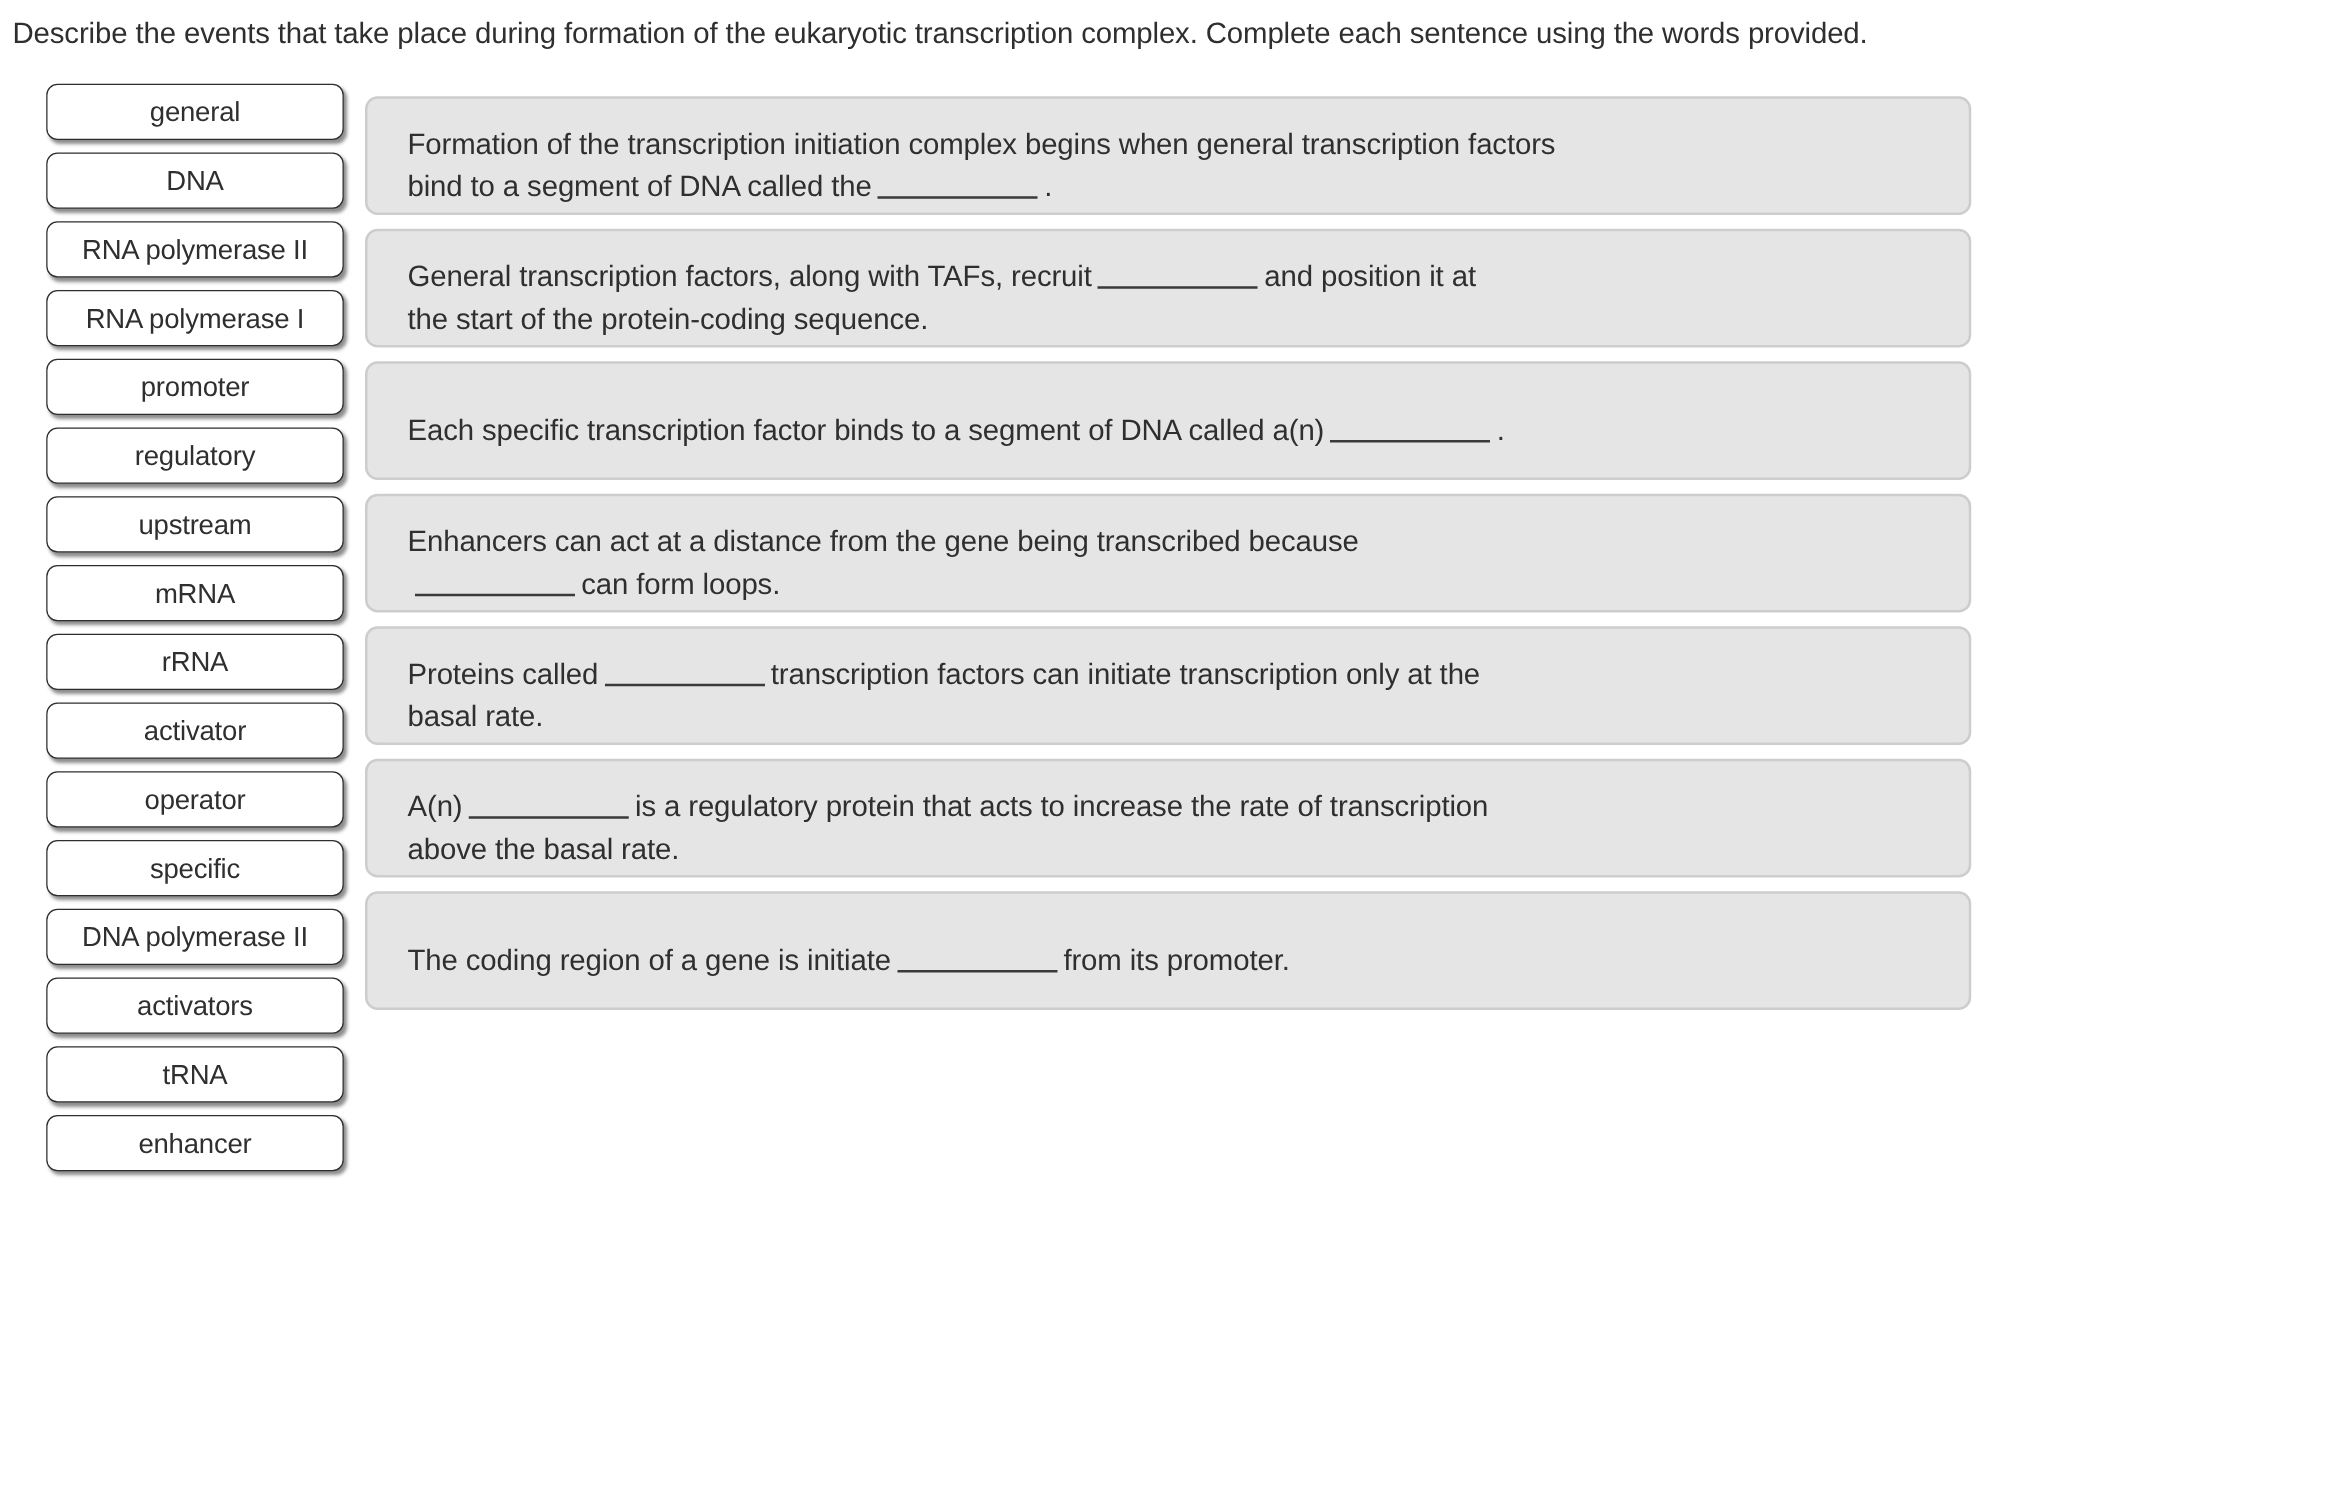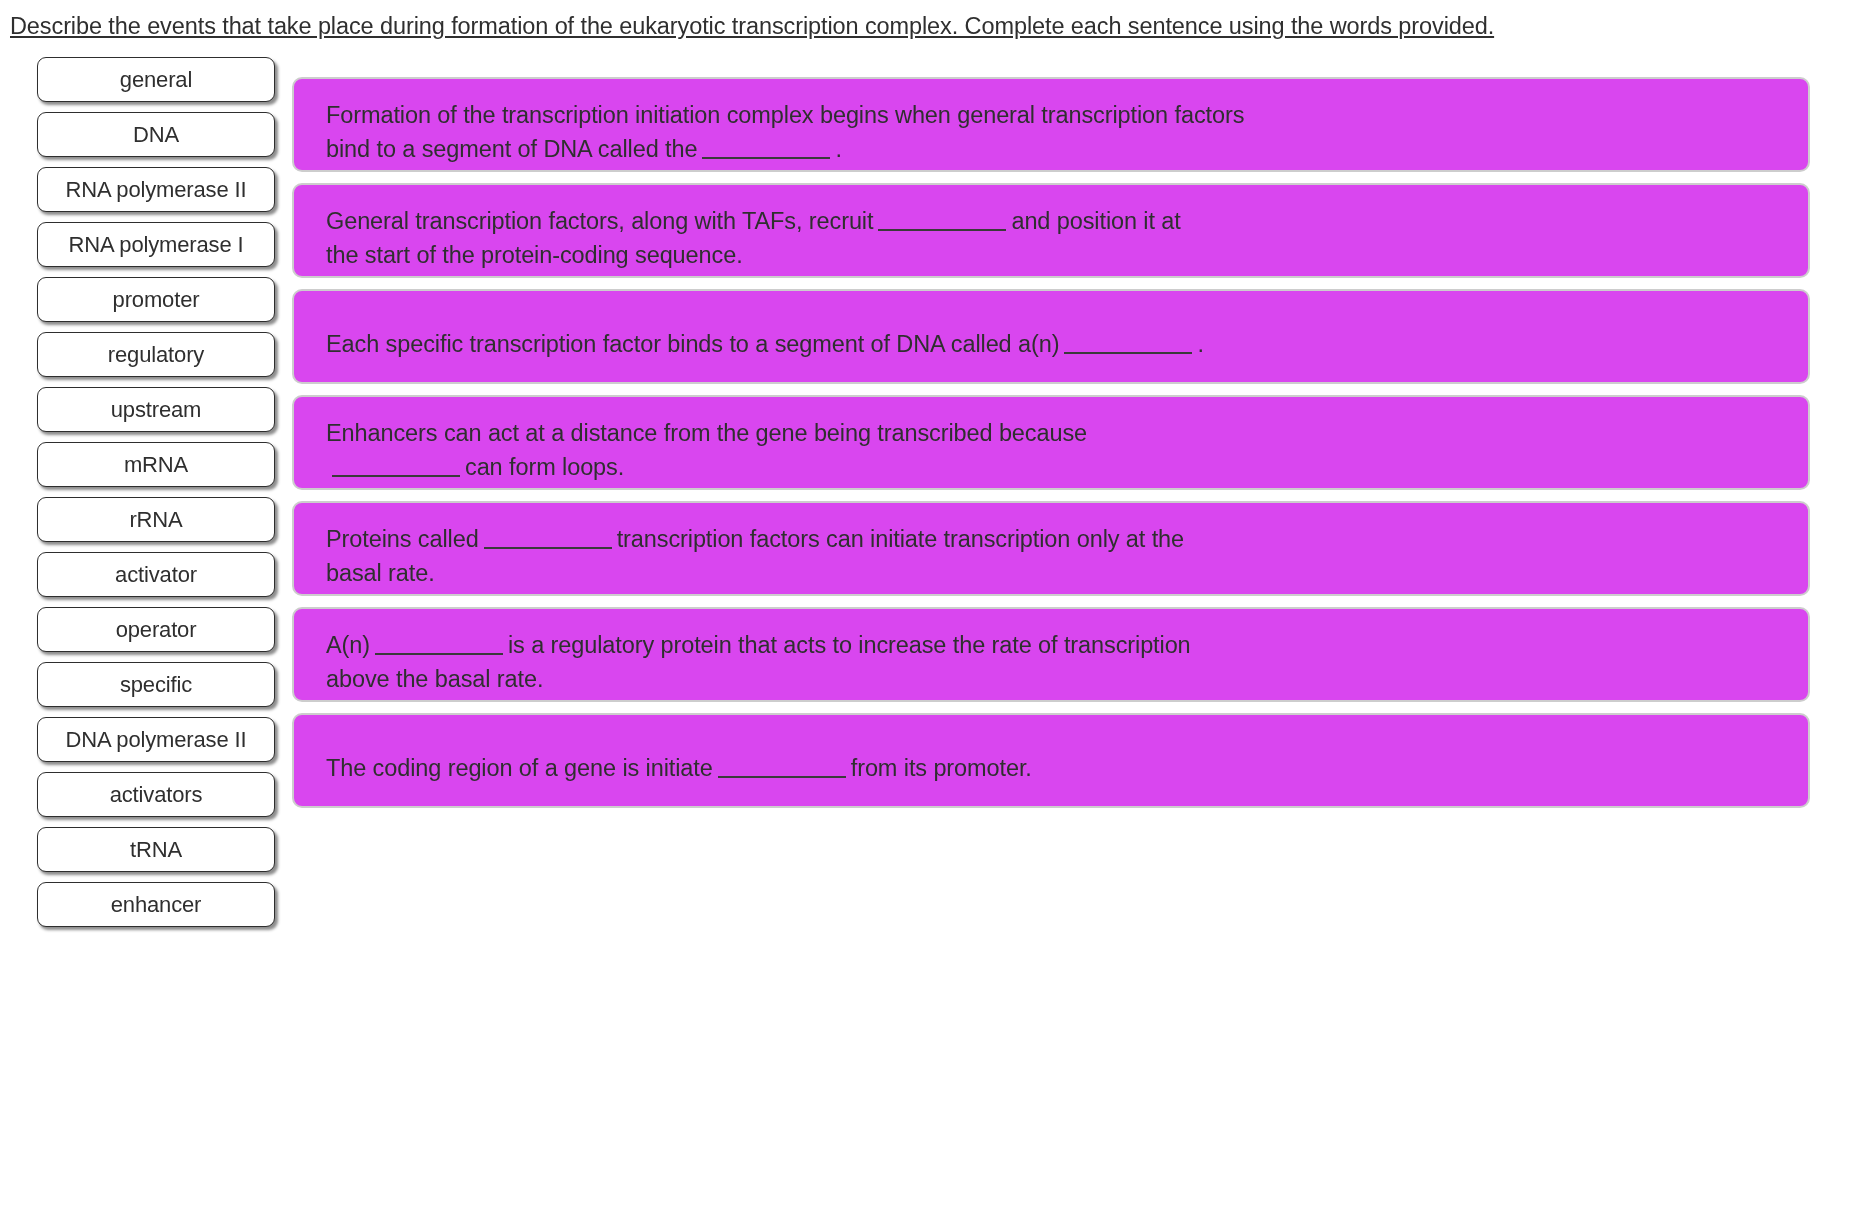--- a/index.html
+++ b/index.html
@@ -26,28 +26,27 @@
   #prompt {
     position: absolute;
     left: 10px;
     top: 11px;
     width: 1840px;
     font-size: 23.5px;
     line-height: 30px;
     color: #2f2f2f;
     letter-spacing: -0.1px;
     white-space: nowrap;
-    text-decoration: underline;
   }
 
   
   #word-bank {
     position: absolute;
     left: 37px;
-    top: 57px;
+    top: 67px;
     width: 238px;
   }
 
   #sentence-list {
     position: absolute;
     left: 292px;
     top: 77px;
     width: 1293px;
   }
 
@@ -72,22 +71,22 @@
     line-height: 24px;
     color: #2f2f2f;
     white-space: nowrap;
     letter-spacing: -0.15px;
   }
 
   
   .card {
     position: relative;
     box-sizing: border-box;
-    width: 1518px;
-    background: #d946ef;
+    width: 1285px;
+    background: #e5e5e5;
     border: 2.5px solid #cdcdcd;
     border-radius: 10px;
     margin-bottom: 11px;
     padding: 18px 28px 4px 32px;
     display: flex;
     align-items: center;
   }
   .card.h2 { min-height: 95px; }
   .card.h1 { min-height: 95px; }
 

